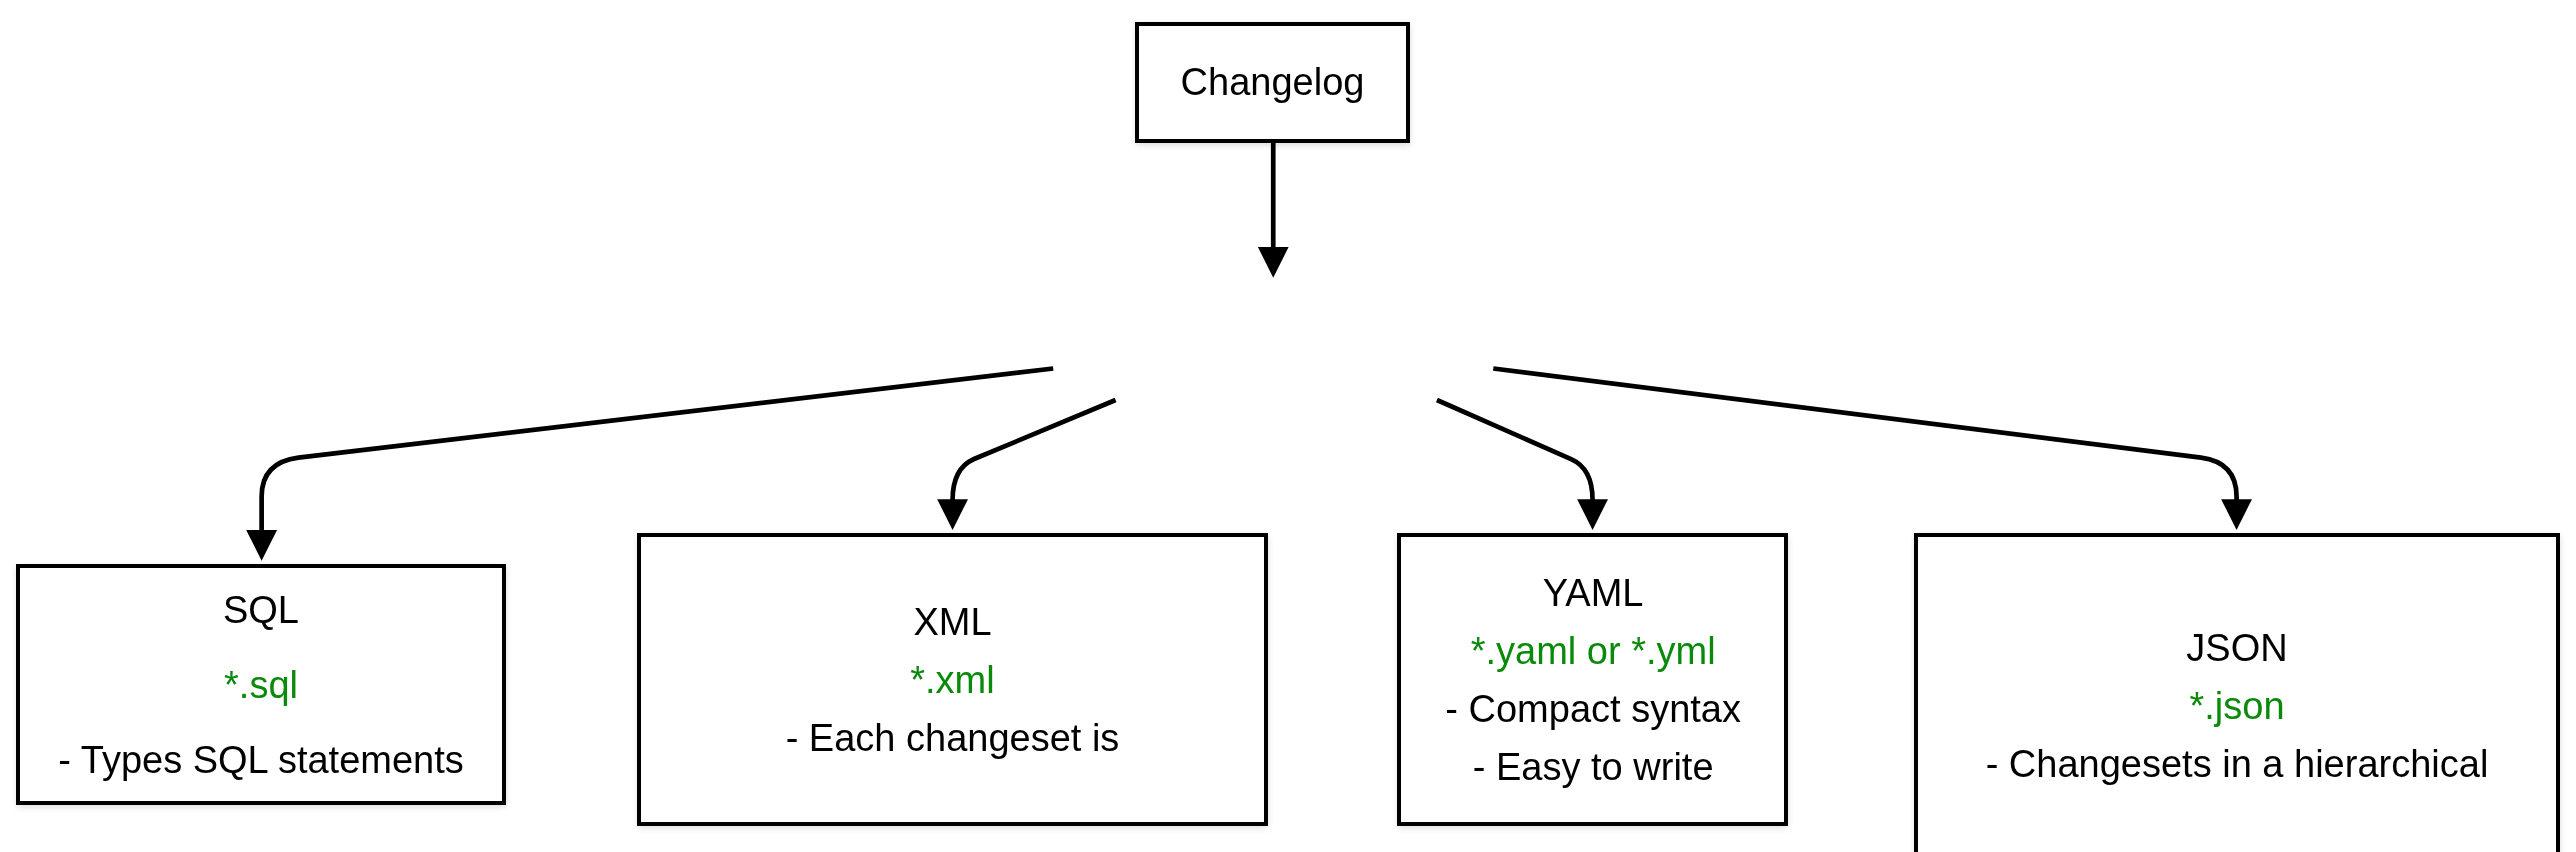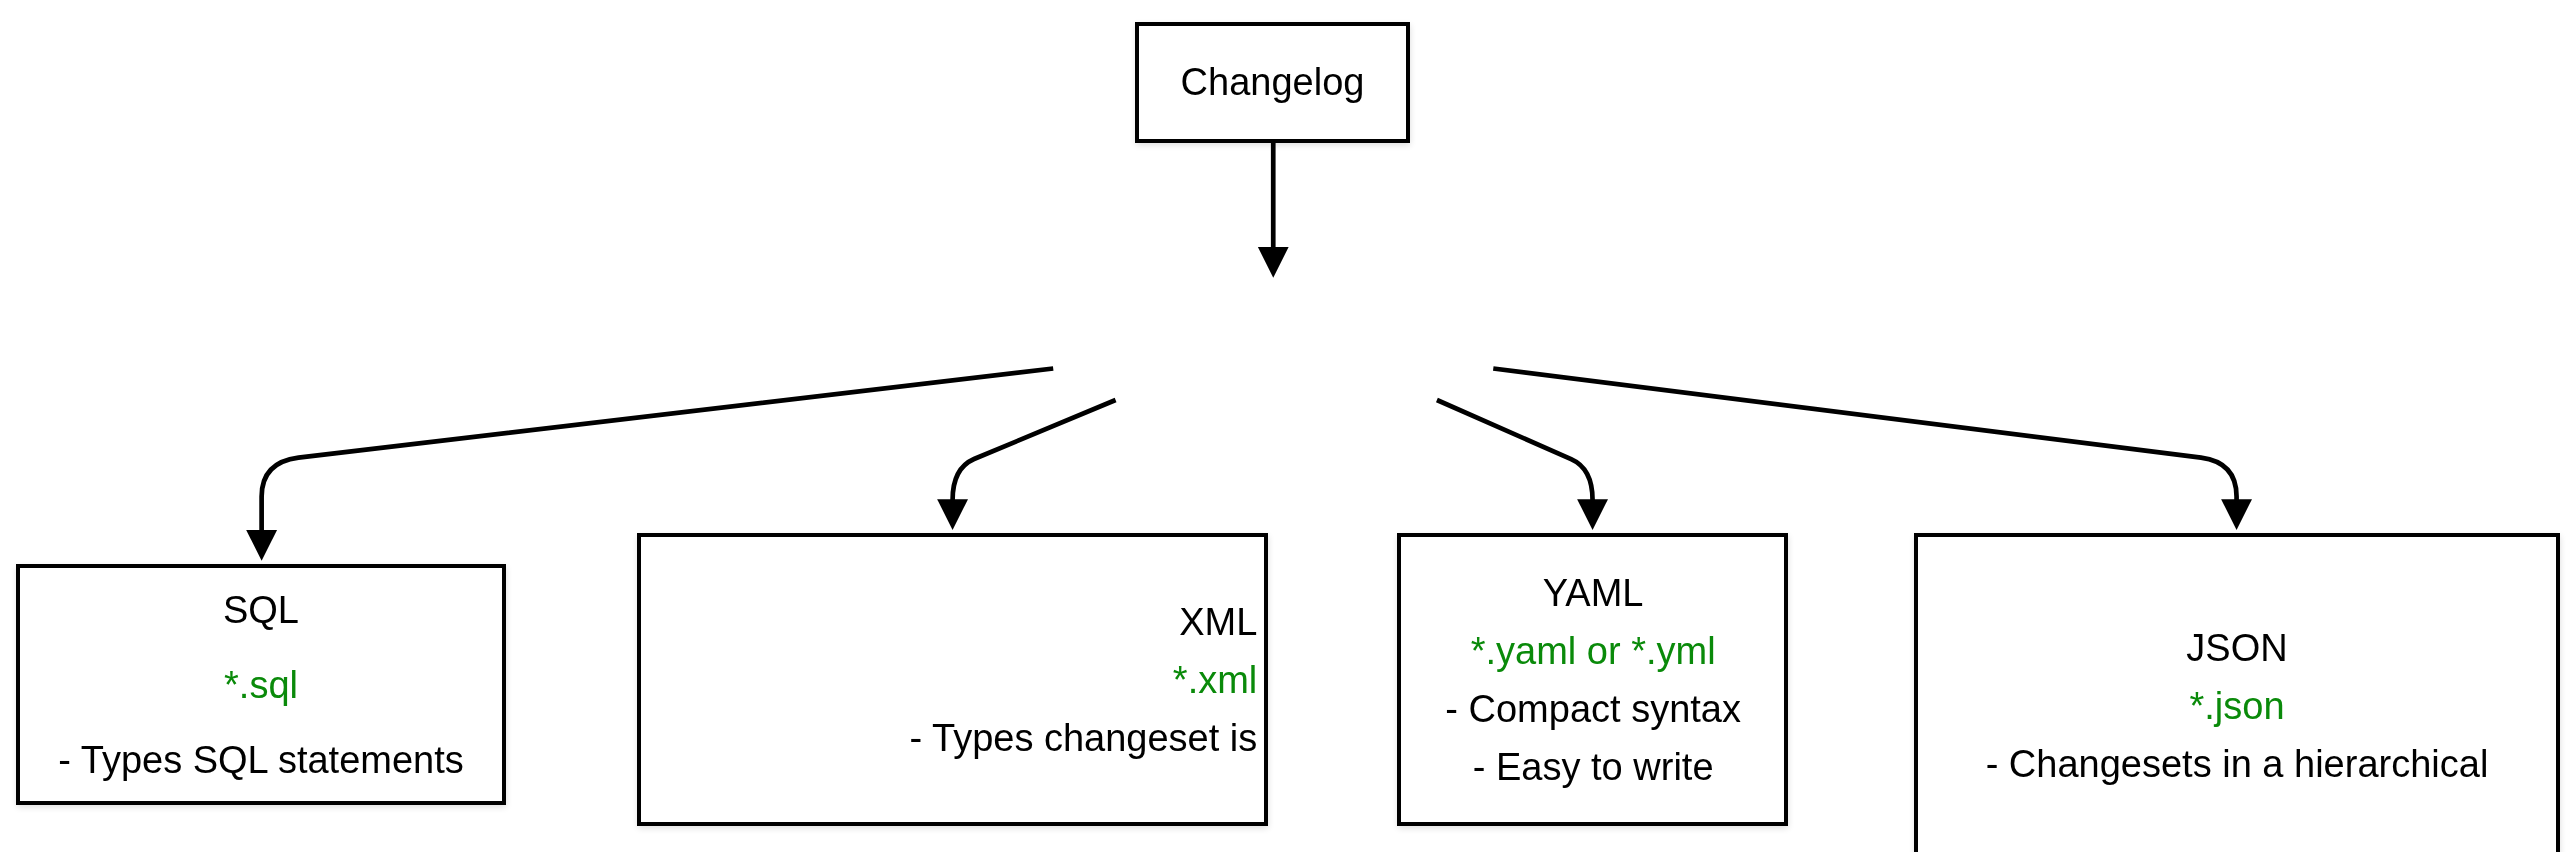--- a/index.html
+++ b/index.html
@@ -79,24 +79,24 @@
     <div class="root-label">Changelog</div>
   </div>
 
 
   <div class="node" style="left:16px; top:564px; width:490px; height:241px;gap:17px;">
     <div class="line title">SQL</div>
     <div class="line ext">*.sql</div>
     <div class="line desc">- Types SQL statements</div>
   </div>
 
-  <div class="node" style="left:637px; top:533px; width:631px; height:293px;align-items:flex-end;">
+  <div class="node" style="left:637px; top:533px; width:631px; height:293px;">
     <div class="line title">XML</div>
     <div class="line ext">*.xml</div>
-    <div class="line desc">- Types changeset is</div>
+    <div class="line desc">- Each changeset is</div>
   </div>
 
   <div class="node" style="left:1397px; top:533px; width:391px; height:293px;padding-left:8px;">
     <div class="line title">YAML</div>
     <div class="line ext">*.yaml or *.yml</div>
     <div class="line desc">- Compact syntax</div>
     <div class="line desc">- Easy to write</div>
   </div>
 
   <div class="node" style="left:1914px; top:533px; width:646px; height:345px;">

